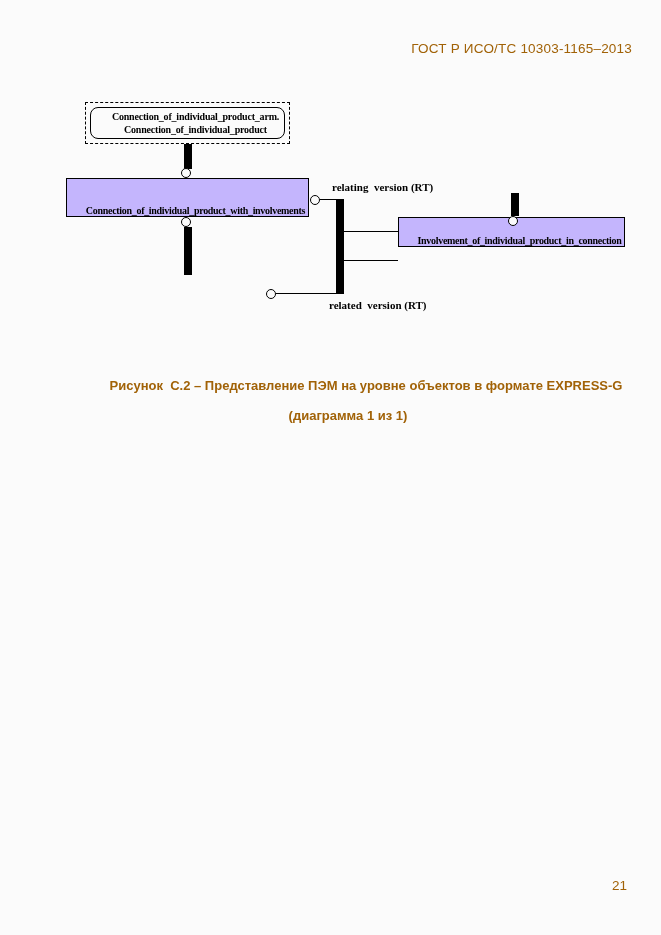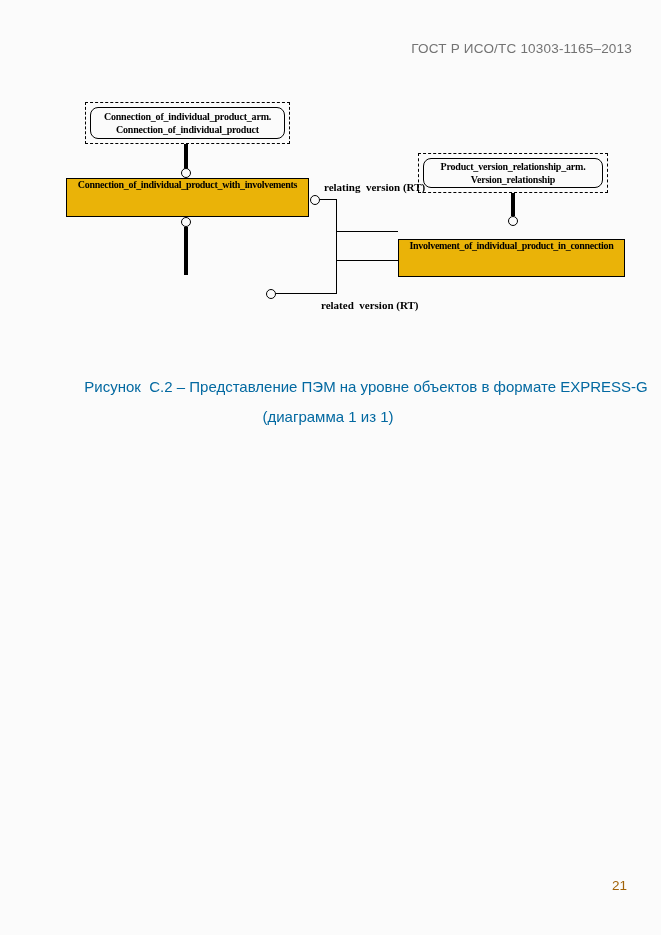--- a/index.html
+++ b/index.html
@@ -9,26 +9,26 @@
     width: 661px;
     height: 935px;
     background: #fbfbfb;
     overflow: hidden;
   }
   .header {
     position: absolute;
     top: 41px;
     right: 29px;
     font-size: 13.5px;
-    color: #737373;
+    color: #a16207;
     letter-spacing: 0.2px;
     white-space: nowrap;
   }
   .diagram { position: absolute; left: 0; top: 0; width: 661px; height: 340px; }
-  .diagram * { box-sizing: border-box; }
+  .diagram * { box-sizing: border-box; padding-left: 8px; }
 
   
   .refbox {
     position: absolute;
     border: 1px dashed #000;
     background: #fbfbfb;
   }
   .refbox-inner {
     position: absolute;
     left: 4px; right: 4px; top: 4px; bottom: 4px;
@@ -44,23 +44,23 @@
     line-height: 13px;
     color: #000;
     white-space: nowrap;
     letter-spacing: -0.2px;
   }
 
   
   .entitybox {
     position: absolute;
     border: 1px solid #000;
-    background: #eab308;
+    background: #c4b5fd;
     display: flex;
-    align-items: flex-start;
+    align-items: flex-end;
     justify-content: center;
     font-family: "Liberation Serif", serif;
     font-weight: bold;
     font-size: 10px;
     color: #000;
     white-space: nowrap;
     letter-spacing: -0.3px;
   }
 
   .thickline { position: absolute; width: 4px; background: #000; }
@@ -78,23 +78,24 @@
     position: absolute;
     font-family: "Liberation Serif", serif;
     font-weight: bold;
     font-size: 11px;
     color: #000;
     white-space: pre;
   }
   .caption-line {
     position: absolute;
     transform: translateX(-50%);
-    font-size: 15px;
-    color: #0369a1;
+    font-size: 13px;
+    color: #a16207;
     white-space: pre;
+    font-weight: bold;
   }
   .pagenum {
     position: absolute;
     left: 612px;
     top: 878px;
     font-size: 13.5px;
     color: #a16207;
   }
 </style>
 </head>
@@ -117,45 +118,39 @@
     <div class="circle" style="left:181px; top:168px;"></div>
 
     <div class="entitybox" style="left:66px; top:178px; width:243px; height:39px;">
       <span>Connection_of_individual_product_with_involvements</span>
     </div>
 
     <div class="circle" style="left:181px; top:217px;"></div>
     <div class="thickline" style="left:184px; top:227px; height:48px;"></div>
 
 
-    <div class="refbox" style="left:418px; top:153px; width:190px; height:40px;">
-      <div class="refbox-inner">
-        <div>Product_version_relationship_arm.</div>
-        <div>Version_relationship</div>
-      </div>
-    </div>
 
     <div class="thickline" style="left:511px; top:193px; height:23px;"></div>
     <div class="circle" style="left:508px; top:216px;"></div>
 
-    <div class="entitybox" style="left:398px; top:239px; width:227px; height:38px;">
+    <div class="entitybox" style="left:398px; top:217px; width:227px; height:30px;">
       <span>Involvement_of_individual_product_in_connection</span>
     </div>
 
     <div class="circle" style="left:310px; top:195px;"></div>
     <div class="thinline-h" style="left:320px; top:199px; width:17px;"></div>
     <div class="thinline-v" style="left:336px; top:199px; height:95px;"></div>
     <div class="thinline-h" style="left:337px; top:231px; width:61px;"></div>
     <div class="thinline-h" style="left:337px; top:260px; width:61px;"></div>
     <div class="circle" style="left:266px; top:289px;"></div>
     <div class="thinline-h" style="left:276px; top:293px; width:60px;"></div>
 
     <div class="rel-label" style="left:324px; top:181px;">relating  version (RT)</div>
     <div class="rel-label" style="left:321px; top:299px;text-align:right;">related  version (RT)</div>
 
   </div>
 
   <div class="caption-line" style="left:366px; top:378px;">Рисунок  С.2 – Представление ПЭМ на уровне объектов в формате EXPRESS-G</div>
-  <div class="caption-line" style="left:328px; top:408px;">(диаграмма 1 из 1)</div>
+  <div class="caption-line" style="left:348px; top:408px;">(диаграмма 1 из 1)</div>
 
   <div class="pagenum">21</div>
 
 </div>
 
 </body></html>

